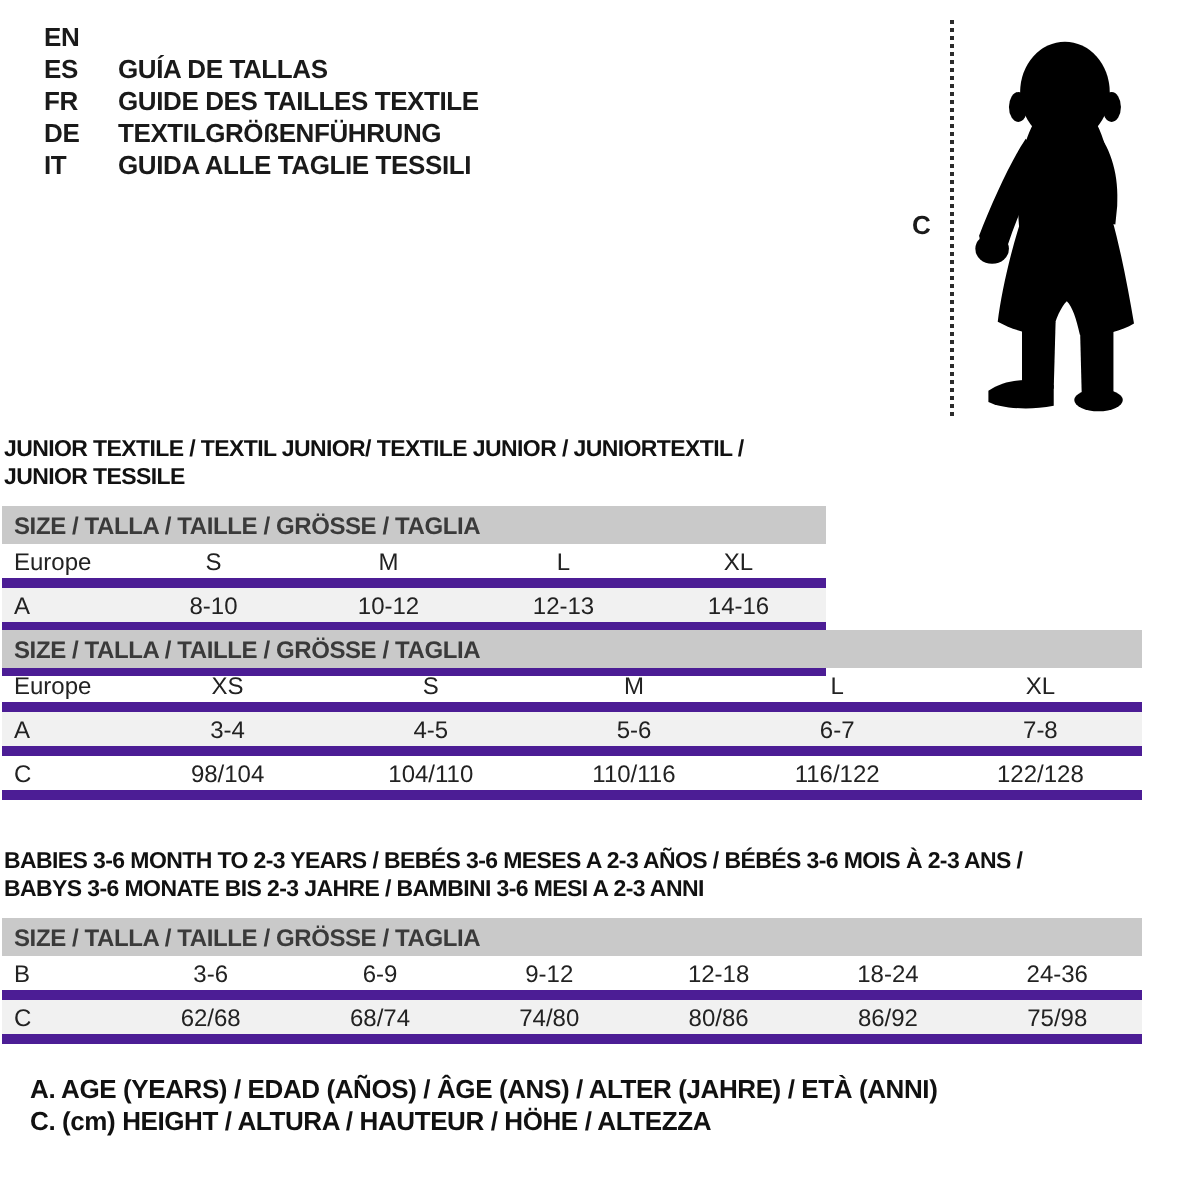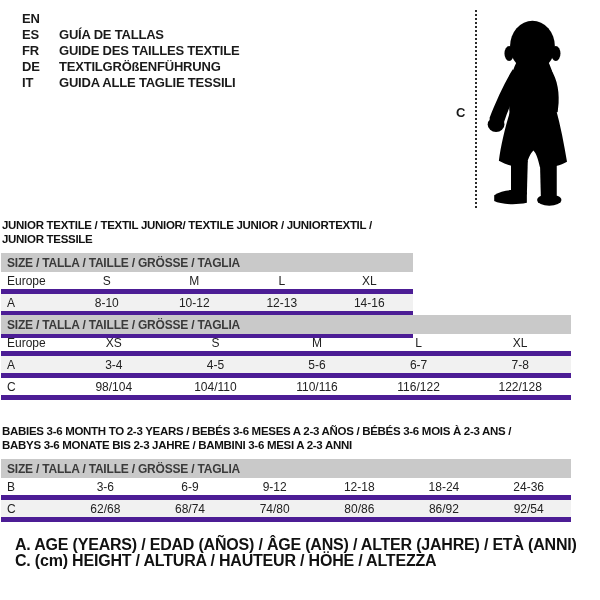--- a/index.html
+++ b/index.html
@@ -23,21 +23,21 @@
   .tbl-title{font-weight:bold;font-size:11.5px;line-height:14px;letter-spacing:-0.3px;margin:0 0 7px 1px;color:#111;}
   table.size-table{width:100%;border-collapse:collapse;table-layout:fixed;font-size:12px;color:#222;}
   th.hdr-bar{background:#c9c9c9;height:19px;text-align:left;padding:0 12px 0 6px;
     font-weight:bold;font-size:12px;letter-spacing:-0.2px;color:#3a3a3a;}
   tbody tr{border-bottom:5px solid #4c1d95;}
   tbody tr:nth-child(even){background:#f1f1f1;}
   tbody th.row-label{font-weight:normal;text-align:left;padding:0 0 0 6px;height:17px;font-size:12px;}
   tbody td.cell{text-align:center;height:17px;padding:0;}
   col.label-col{width:62px;}
   
-  .legend{position:absolute;left:15px;top:537px;font-weight:bold;font-size:16px;line-height:15.5px;letter-spacing:-0.2px;color:#111;}
+  .legend{position:absolute;left:15px;top:537px;font-weight:bold;font-size:13px;line-height:15.5px;letter-spacing:-0.2px;color:#111;}
 </style>
 </head>
 <body>
 
 <div class="page">
 
   <div class="lang-block" id="lang-block">
       <div class="lang-row">
         <span class="lang-code">EN</span>
       </div>
@@ -194,21 +194,21 @@
             <td class="cell">18-24</td>
             <td class="cell">24-36</td>
           </tr>
           <tr>
             <th class="row-label">C</th>
             <td class="cell">62/68</td>
             <td class="cell">68/74</td>
             <td class="cell">74/80</td>
             <td class="cell">80/86</td>
             <td class="cell">86/92</td>
-            <td class="cell">92/54</td>
+            <td class="cell">75/98</td>
           </tr>
         </tbody>
       </table>
     </section>
 
   <div class="legend" id="legend">
       <div>A. AGE (YEARS) / EDAD (AÑOS) / ÂGE (ANS) / ALTER (JAHRE) / ETÀ (ANNI)</div>
       <div>C. (cm) HEIGHT / ALTURA / HAUTEUR / HÖHE / ALTEZZA</div>
     </div>
 

